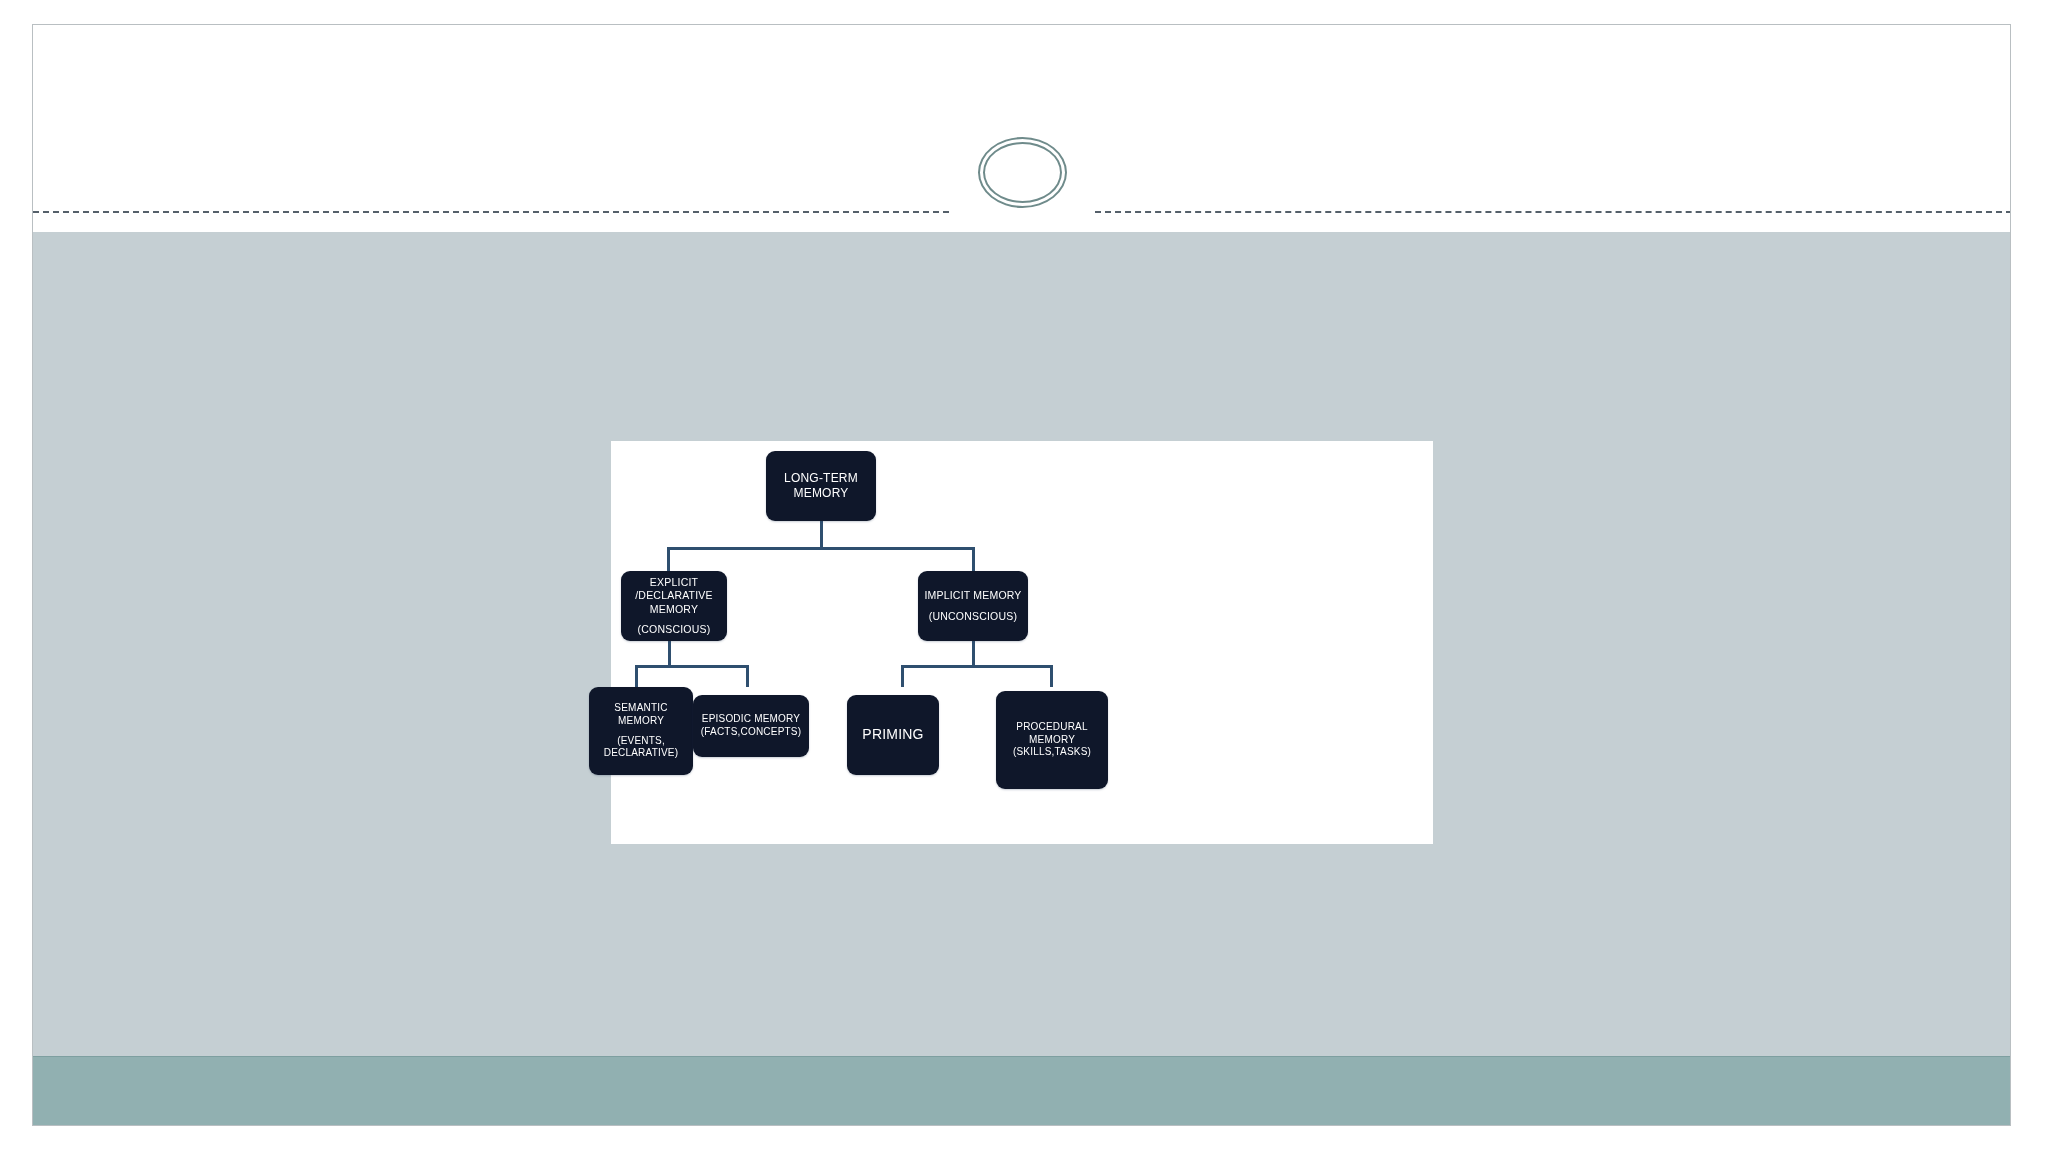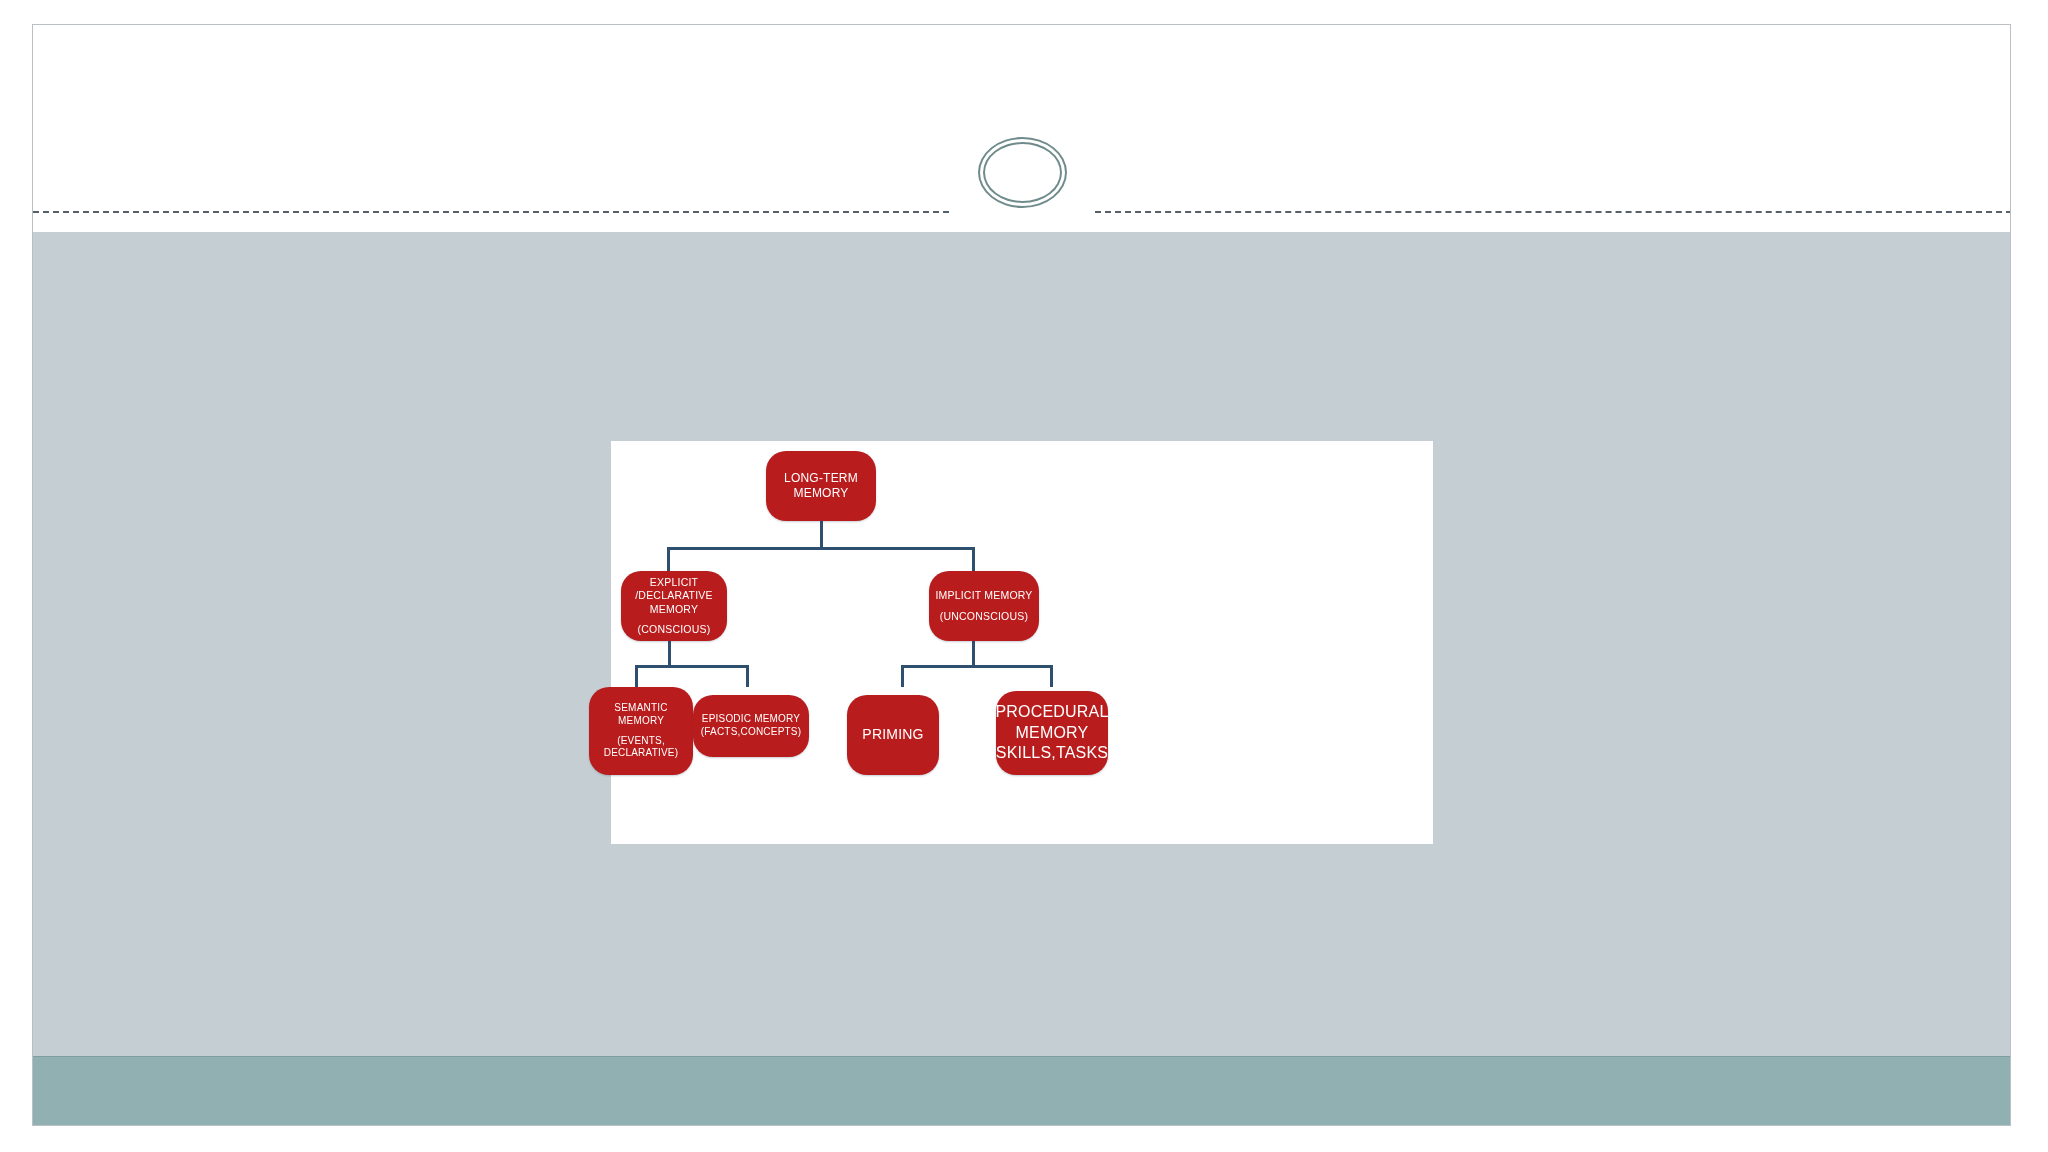--- a/index.html
+++ b/index.html
@@ -104,23 +104,23 @@
   #diagram-panel {
     position: absolute;
     left: 578px; top: 416px;
     width: 822px; height: 403px;
     background: #ffffff;
   }
 
   
   .node {
     position: absolute;
-    background: #b91c1c;
+    background: #0f172a;
     color: #ffffff;
-    border-radius: 20px;
+    border-radius: 9px;
     box-sizing: border-box;
     display: flex;
     flex-direction: column;
     align-items: center;
     justify-content: center;
     text-align: center;
     line-height: 1.28;
     letter-spacing: .2px;
     z-index: 3;
     box-shadow: 0 1px 2px rgba(40,60,90,.25);
@@ -183,21 +183,21 @@
       </div>
 
       <div class="node" style="left:10px; top:130px; width:106px; height:70px; font-size:10.5px;">
         <span class="line">EXPLICIT</span>
         <span class="line">/DECLARATIVE</span>
         <span class="line">MEMORY</span>
         <span class="spacer"></span>
         <span class="line">(CONSCIOUS)</span>
       </div>
 
-      <div class="node" style="left:318px; top:130px; width:110px; height:70px; font-size:10.5px;">
+      <div class="node" style="left:307px; top:130px; width:110px; height:70px; font-size:10.5px;">
         <span class="line">IMPLICIT MEMORY</span>
         <span class="spacer"></span>
         <span class="line">(UNCONSCIOUS)</span>
       </div>
 
       <div class="node" style="left:-22px; top:246px; width:104px; height:88px; font-size:10px;justify-content:center;">
         <span class="line">SEMANTIC</span>
         <span class="line">MEMORY</span>
         <span class="spacer"></span>
         <span class="line">(EVENTS,</span>
@@ -206,21 +206,21 @@
 
       <div class="node" style="left:82px; top:254px; width:116px; height:62px; font-size:10px;">
         <span class="line">EPISODIC MEMORY</span>
         <span class="line">(FACTS,CONCEPTS)</span>
       </div>
 
       <div class="node" style="left:236px; top:254px; width:92px; height:80px; font-size:14px;">
         <span class="line">PRIMING</span>
       </div>
 
-      <div class="node" style="left:385px; top:250px; width:112px; height:84px; font-size:16px;">
+      <div class="node" style="left:385px; top:250px; width:112px; height:98px; font-size:10px;">
         <span class="line">PROCEDURAL</span>
         <span class="line">MEMORY</span>
         <span class="line">(SKILLS,TASKS)</span>
       </div>
 
     </div>
 
     <div id="footer-band"></div>
 
   </div>

